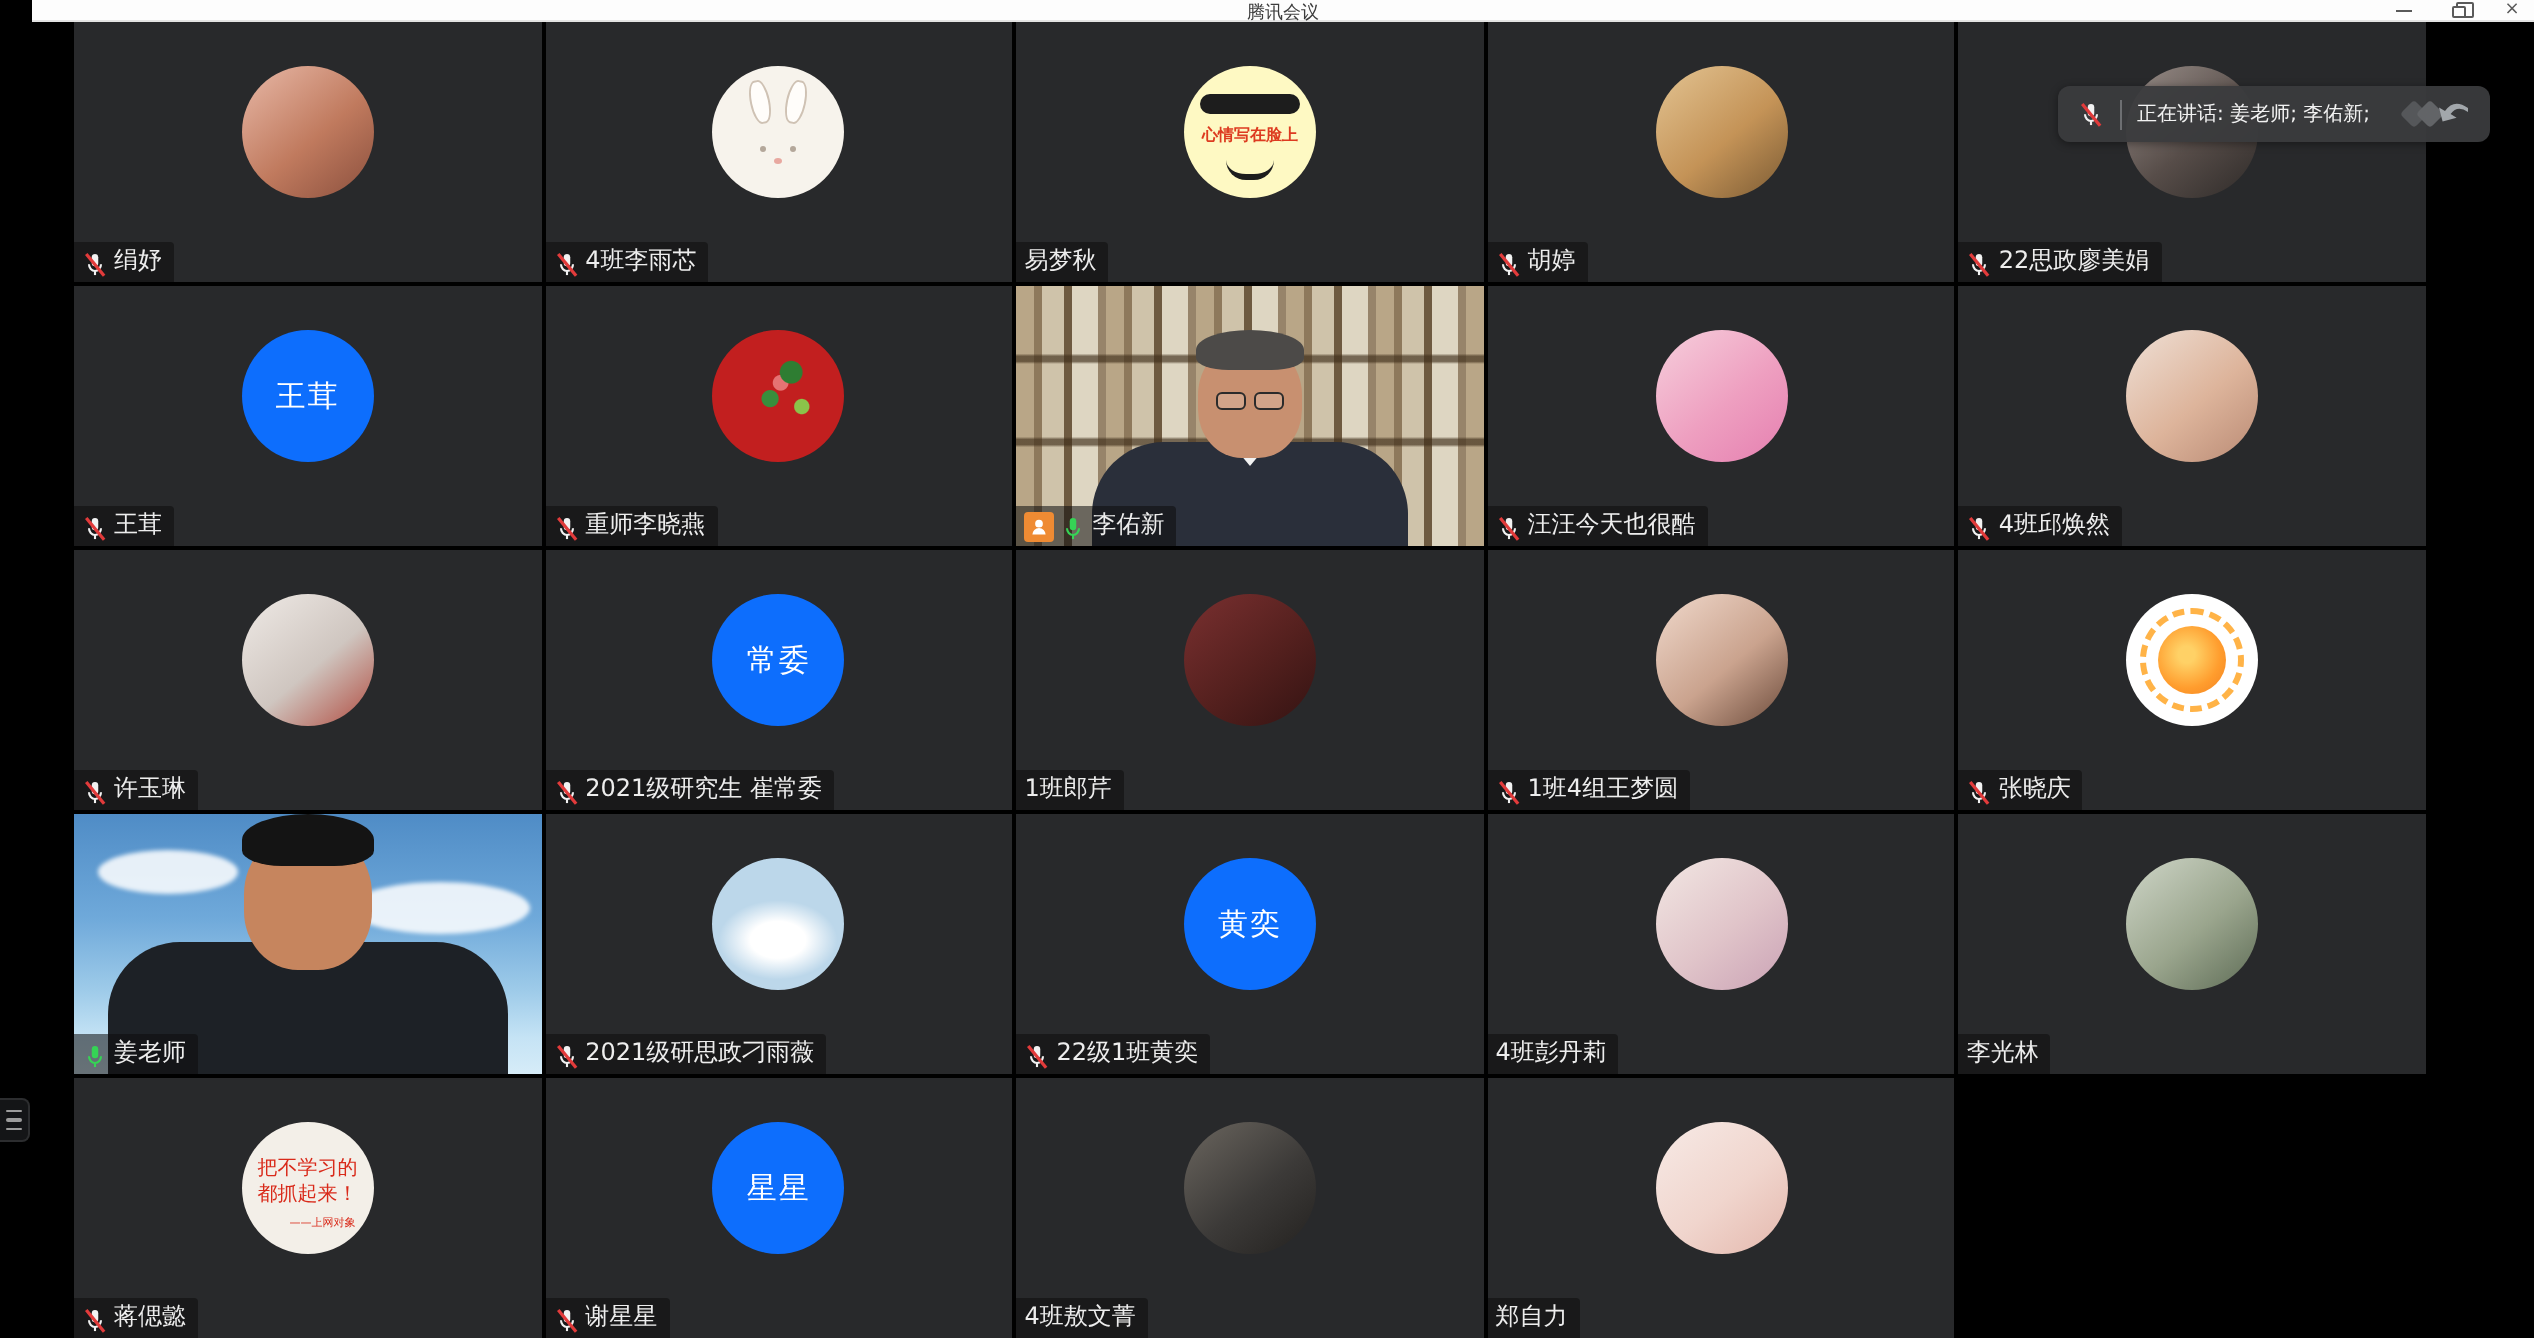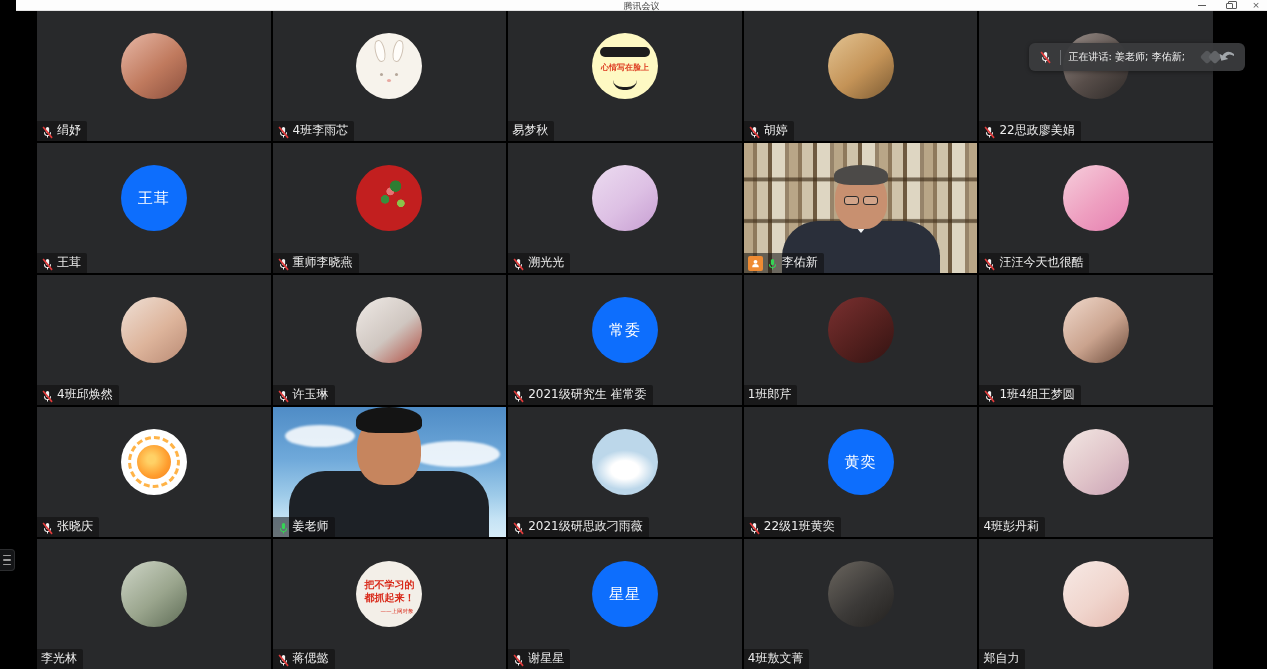--- a/index.html
+++ b/index.html
@@ -45,21 +45,21 @@
   .rabbit { background:#f7f3ec; }
   .rabbit .ear { position:absolute; top:7px; width:10px; height:22px; background:#fffdfa;
                  border:1.5px solid #cfc2b4; border-radius:50% / 60%; }
   .rabbit .e1 { left:19px; transform:rotate(-12deg); }
   .rabbit .e2 { left:37px; transform:rotate(12deg); }
   .rabbit .eye { position:absolute; top:40px; width:3px; height:3px; border-radius:50%; background:#b4a79a; }
   .rabbit .y1 { left:24px; } .rabbit .y2 { left:39px; }
   .rabbit .nose { position:absolute; top:46px; left:31px; width:4px; height:3px; border-radius:50%; background:#e8a8a0; }
 
   .poster { background:#f3efe8; text-align:center; }
-  .poster .pline { font-size:10px; font-weight:bold; color:#d92a1a; line-height:1.3; }
+  .poster .pline { font-size:10px; font-weight:normal; color:#d92a1a; line-height:1.3; }
   .poster .pl1 { margin-top:17px; }
   .poster .psub { font-size:5.5px; color:#d92a1a; text-align:right; padding-right:9px; margin-top:4px; }
 
   
   .video { position:absolute; inset:0; }
   .video-bookshelf { background:
       linear-gradient(rgba(0,0,0,0) 26%, rgba(62,45,25,.65) 27%, rgba(62,45,25,.65) 29%, rgba(0,0,0,0) 30%,
                       rgba(0,0,0,0) 58%, rgba(62,45,25,.65) 59%, rgba(62,45,25,.65) 61%, rgba(0,0,0,0) 62%),
       repeating-linear-gradient(90deg,#b9a687 0 9px,#8e795c 9px 13px,#cfc3aa 13px 24px,#6e5a40 24px 28px,#ded6c2 28px 41px,#97846a 41px 45px); }
   .video-sky { background:linear-gradient(#4f8cc6 0%, #6fa9da 40%, #9ecbe9 68%, #c5e3f5 86%, #d6ecf8 100%); }
@@ -192,32 +192,20 @@
         <div class="tile">
           <div class="avatar" style="background:radial-gradient(circle at 60% 32%, #2e7d32 9%, rgba(0,0,0,0) 10%),radial-gradient(circle at 44% 52%, #388e3c 8%, rgba(0,0,0,0) 9%),radial-gradient(circle at 68% 58%, #8bc34a 6%, rgba(0,0,0,0) 7%),radial-gradient(circle at 52% 40%, #e57373 7%, rgba(0,0,0,0) 8%),#c21f1f"></div>
           <div class="label">
             <svg width="13" height="13" viewBox="0 0 16 16" style="flex:0 0 auto;overflow:visible">
               <rect x="6" y="1.2" width="4" height="7.6" rx="2" fill="#f2f2f2"></rect>
               <path d="M4.3 7.6 a3.7 4.1 0 0 0 7.4 0" fill="none" stroke="#f2f2f2" stroke-width="1.3"></path>
               <line x1="8" y1="11.8" x2="8" y2="14.2" stroke="#f2f2f2" stroke-width="1.3"></line>
               <line x1="2.6" y1="1.2" x2="13.6" y2="14.6" stroke="#e23b3b" stroke-width="2"></line>
             </svg>
             <span class="pname">重师李晓燕</span>
-          </div>
-        </div>
-        <div class="tile">
-          <div class="avatar" style="background:linear-gradient(140deg,#ecdcf0 0%,#ddc0e4 55%,#c79ed2 100%)"></div>
-          <div class="label">
-            <svg width="13" height="13" viewBox="0 0 16 16" style="flex:0 0 auto;overflow:visible">
-              <rect x="6" y="1.2" width="4" height="7.6" rx="2" fill="#f2f2f2"></rect>
-              <path d="M4.3 7.6 a3.7 4.1 0 0 0 7.4 0" fill="none" stroke="#f2f2f2" stroke-width="1.3"></path>
-              <line x1="8" y1="11.8" x2="8" y2="14.2" stroke="#f2f2f2" stroke-width="1.3"></line>
-              <line x1="2.6" y1="1.2" x2="13.6" y2="14.6" stroke="#e23b3b" stroke-width="2"></line>
-            </svg>
-            <span class="pname">溯光光</span>
           </div>
         </div>
         <div class="tile">
           <div class="video video-bookshelf">
             <div class="v-torso" style="width:158px;height:52px;background:#2a2f3a;bottom:0"></div>
             <div class="v-collar" style="bottom:40px"></div>
             <div class="v-head" style="width:52px;height:58px;background:#c89070;bottom:44px"></div>
             <div class="v-hair" style="width:54px;height:20px;background:#4c4a48;bottom:88px"></div>
             <div class="v-glasses" style="bottom:68px">
               <i></i>

